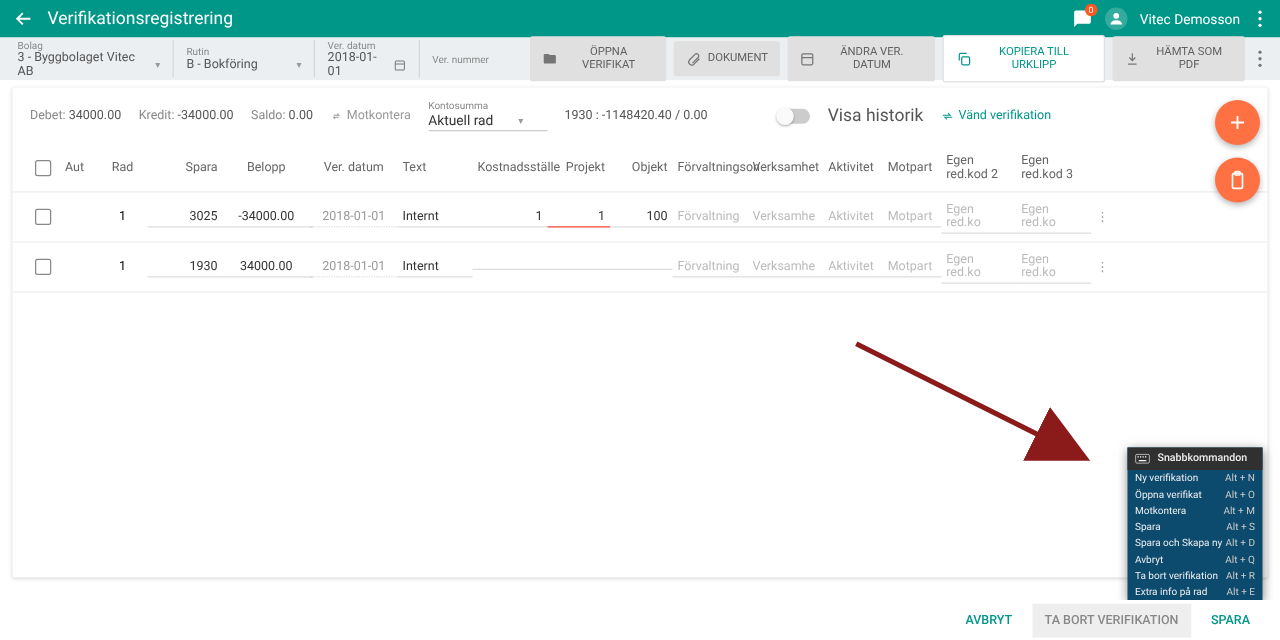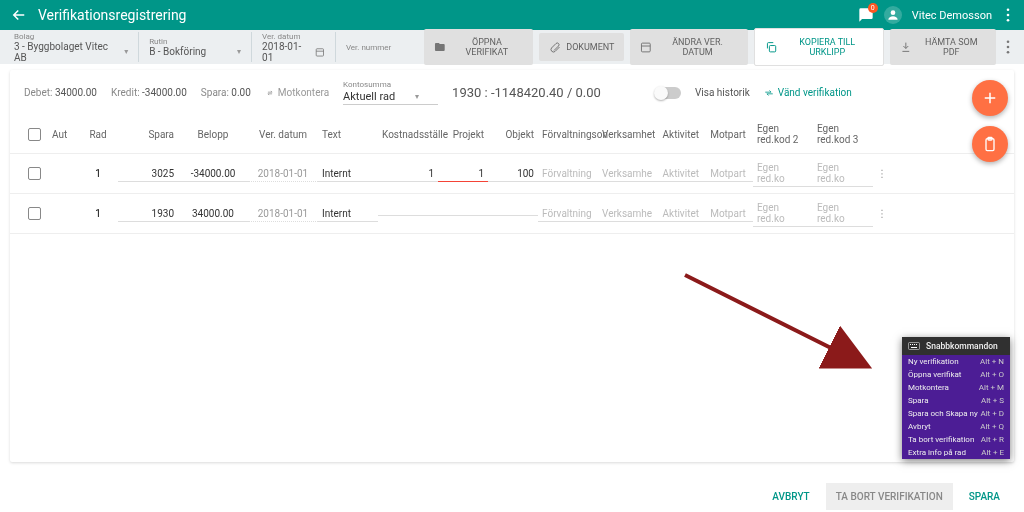--- a/index.html
+++ b/index.html
@@ -29,24 +29,24 @@
 .more-icon { color: #777; cursor: pointer; padding: 4px; }
 
 
 .panel { margin: 6px 10px; background: #fff; box-shadow: 0 1px 3px rgba(0,0,0,.15); border-radius: 2px; height: 392px; position: relative; }
 .summary { display: flex; align-items: center; padding: 10px 14px; gap: 14px; font-size: 10px; color: #555; }
 .summary .lbl { color: #888; }
 .mot-btn { color: #999; font-size: 10px; display: flex; align-items: center; gap: 3px; }
 .konto-wrap { display: flex; flex-direction: column; }
 .konto-lbl { font-size: 8px; color: #888; }
 .konto-sel { font-size: 11px; color: #333; display: flex; align-items: center; gap: 20px; border-bottom: 1px solid #ccc; padding: 1px 0; min-width: 95px; }
-.balance { font-size: 13px; color: #555; }
+.balance { font-size: 10px; color: #555; }
 .toggle { width: 26px; height: 12px; background: #ccc; border-radius: 6px; position: relative; }
 .toggle::after { content: ''; position: absolute; width: 14px; height: 14px; background: #fafafa; border-radius: 50%; top: -1px; left: -1px; box-shadow: 0 1px 2px rgba(0,0,0,.3); }
-.hist-lbl { font-size: 10px; color: #555; }
+.hist-lbl { font-size: 14px; color: #555; }
 .vand { color: #009688; font-size: 10px; display: flex; align-items: center; gap: 4px; cursor: pointer; }
 
 
 .table { width: 100%; font-size: 10px; }
 .thead, .trow { display: flex; align-items: center; padding: 6px 14px; border-bottom: 1px solid #eee; }
 .thead { color: #666; }
 .cell { padding: 2px 4px; }
 .c-chk { width: 24px; }
 .c-aut { width: 30px; }
 .c-rad { width: 40px; text-align: center; }
@@ -71,21 +71,21 @@
 
 
 .fab { position: absolute; right: 16px; width: 36px; height: 36px; border-radius: 50%; display: flex; align-items: center; justify-content: center; color: #fff; box-shadow: 0 2px 5px rgba(0,0,0,.3); cursor: pointer; }
 .fab.add { top: 80px; background: #ff7043; }
 .fab.paste { top: 126px; background: #ff7043; }
 
 
 .arrow { position: absolute; top: 270px; left: 680px; }
 
 
-.shortcut-panel { position: absolute; right: 14px; bottom: 53px; width: 108px; background: #4c1d95; color: #eee; font-size: 8px; box-shadow: 0 2px 8px rgba(0,0,0,.5); }
+.shortcut-panel { position: absolute; right: 14px; bottom: 32px; width: 108px; background: #0c4a6e; color: #eee; font-size: 8px; box-shadow: 0 2px 8px rgba(0,0,0,.5); }
 .shortcut-head { display: flex; align-items: center; gap: 6px; padding: 4px 6px; background: #303030; font-weight: 500; font-size: 8.5px;}
 .shortcut-row { display: flex; justify-content: space-between; padding: 2px 6px; }
 .shortcut-row .key { color: #ccc; }
 
 
 .footer { position: absolute; bottom: 0; left: 0; right: 0; height: 32px; display: flex; align-items: center; justify-content: flex-end; padding: 0 14px; gap: 6px; background: #fff; }
 .footer-btn { border: none; background: none; font-size: 10px; text-transform: uppercase; padding: 8px 10px; cursor: pointer; font-weight: 500;}
 .footer-btn.cancel { color: #009688; }
 .footer-btn.delete { color: #888; background: #eee; }
 .footer-btn.create { color: #009688; }
@@ -196,21 +196,21 @@
         <circle cx="2" cy="8" r="1.5"></circle>
         <circle cx="2" cy="14" r="1.5"></circle>
       </svg>
   </div>
 </div>
 
 <div class="panel">
   <div class="summary">
     <span><span class="lbl">Debet:</span> <span>34000.00</span></span>
     <span><span class="lbl">Kredit:</span> <span>-34000.00</span></span>
-    <span><span class="lbl">Spara:</span> <span>0.00</span></span>
+    <span><span class="lbl">Saldo:</span> <span>0.00</span></span>
     <span class="mot-btn">
       <svg width="10" height="10" viewBox="0 0 24 24" fill="none" stroke="#999" stroke-width="2">
           <path d="M7 10h10l-3-3M17 14H7l3 3"></path>
         </svg>
       <span>Motkontera</span>
     </span>
     <div class="konto-wrap">
       <span class="konto-lbl">Kontosumma</span>
       <span class="konto-sel">
           <span>Aktuell rad</span>

